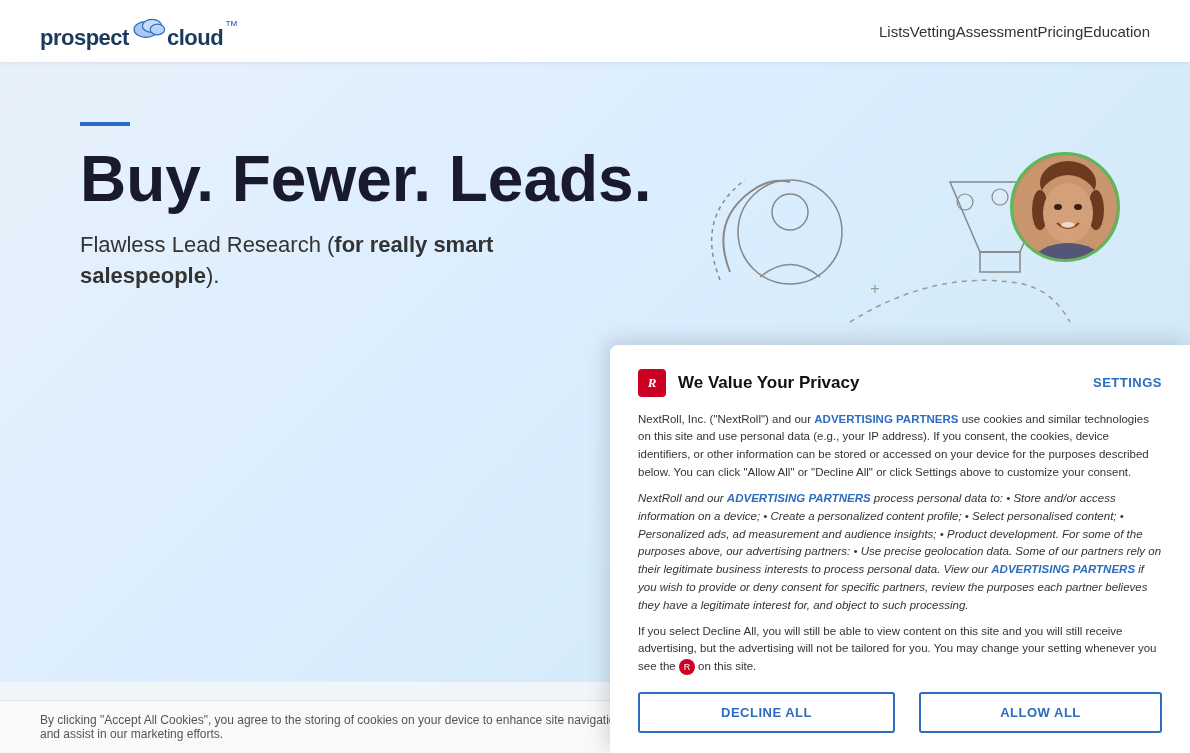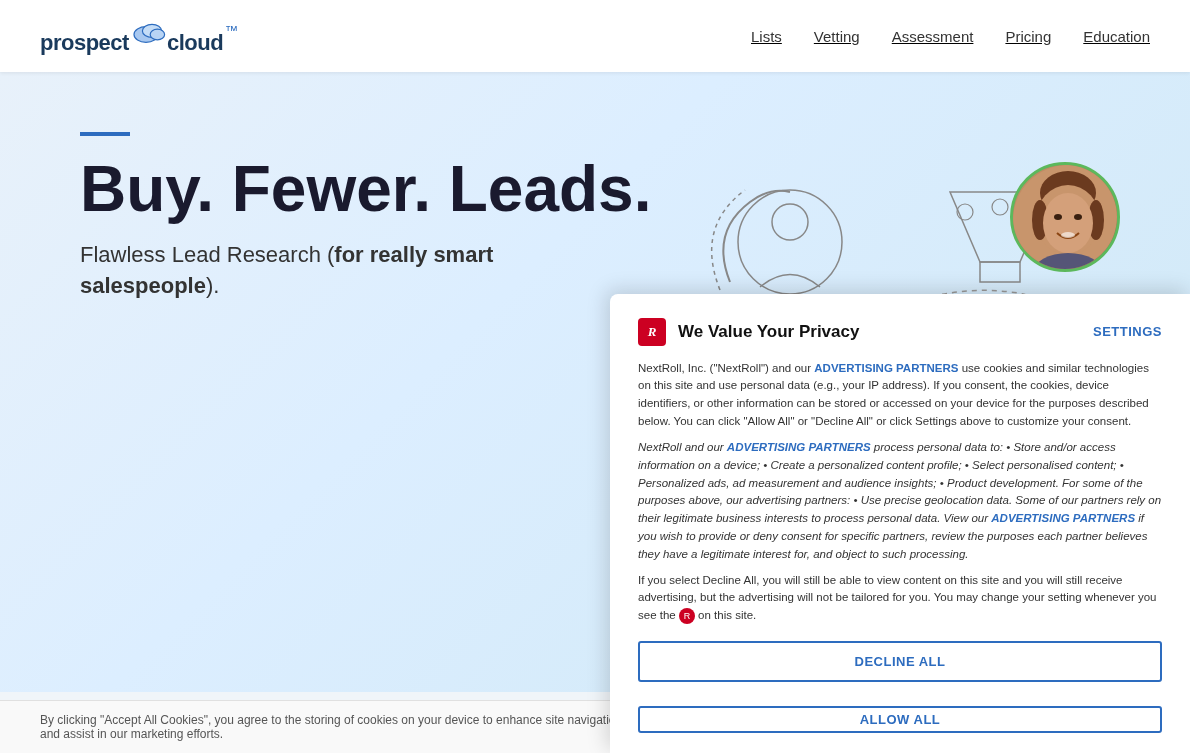--- a/index.html
+++ b/index.html
@@ -5,21 +5,21 @@
     * { margin: 0; padding: 0; box-sizing: border-box; }
     body { font-family: -apple-system, BlinkMacSystemFont, 'Segoe UI', Arial, sans-serif; background: #f0f5f9; overflow-x: hidden; }
 
     
     header {
       background: #fff;
       display: flex;
       align-items: center;
       justify-content: space-between;
       padding: 0 40px;
-      height: 72px;
+      height: 62px;
       box-shadow: 0 1px 4px rgba(0,0,0,0.08);
       position: relative;
       z-index: 10;
     }
     .logo {
       display: flex;
       align-items: center;
     }
     .logo-text {
       font-size: 22px;
@@ -31,22 +31,20 @@
     .logo-cloud {
       width: 36px;
       height: 28px;
       margin-left: 2px;
       margin-bottom: 6px;
     }
 
     nav {
       display: flex;
       align-items: center;
-      gap: 32px;
-      text-decoration: underline;
     }
     nav a {
       text-decoration: none;
       color: #333;
       font-size: 15px;
       font-weight: 500;
     }
 
     .header-right {
       display: flex;
@@ -174,21 +172,20 @@
     }
     .cookie-body a {
       color: #2d6cbf;
       font-weight: 600;
       text-decoration: none;
     }
     .cookie-buttons {
       display: flex;
       gap: 24px;
       margin-top: 16px;
-      flex-direction: column;
     }
     .btn-decline {
       flex: 1;
       border: 2px solid #2d6cbf;
       background: transparent;
       color: #2d6cbf;
       padding: 11px;
       font-size: 13px;
       font-weight: 700;
       letter-spacing: 0.5px;

